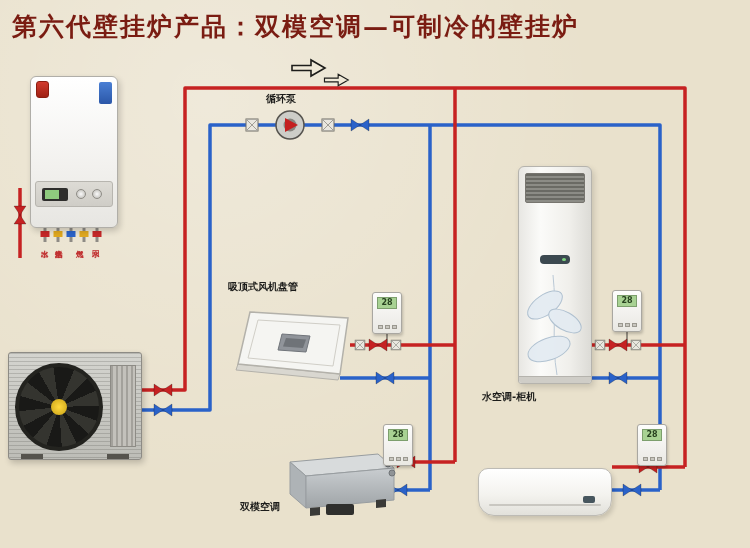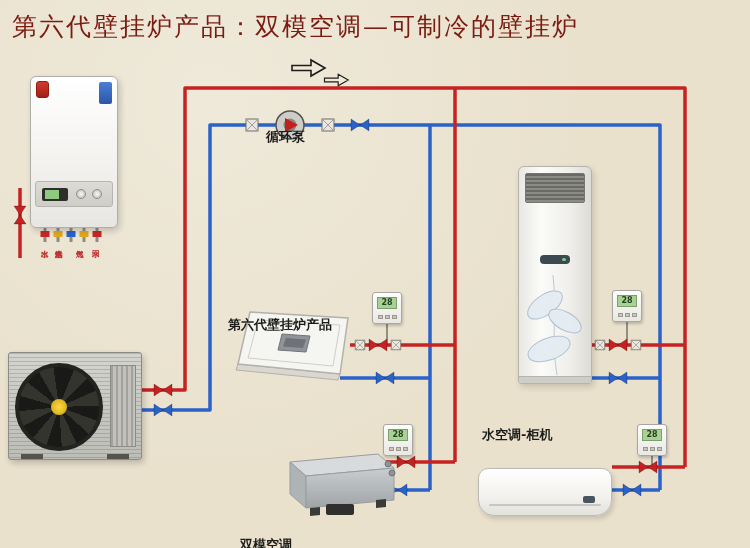--- a/index.html
+++ b/index.html
@@ -11,35 +11,35 @@
   }
   .stage {
     position:relative; width:750px; height:548px;
     background:
       radial-gradient(circle at 28% 18%, rgba(255,255,255,0.28), transparent 55%),
       var(--background,#e9e1cc);
   }
   .title {
     position:absolute; left:12px; top:10px; z-index:4;
     font-family:"DejaVu Serif","Liberation Serif",serif;
-    font-size:25px; font-weight:normal; letter-spacing:2px;
+    font-size:25px; font-weight:bold; letter-spacing:2px;
     color:var(--title,#7a1c12); white-space:nowrap;
   }
   .pipes { position:absolute; left:0; top:0; z-index:1; }
   .p-hot  { stroke:var(--hot_pipe,#c62222); stroke-width:3.5; fill:none; stroke-linejoin:round; }
   .p-cold { stroke:var(--cold_pipe,#2a62c9); stroke-width:3.5; fill:none; stroke-linejoin:round; }
   .wire   { stroke:#5a554e; stroke-width:1.2; fill:none; }
   .v-hot  { color:var(--hot_pipe,#c62222); }
   .v-cold { color:var(--cold_pipe,#2a62c9); }
   .stub   { stroke:#8e8b85; stroke-width:3; }
 
   .comp { position:absolute; z-index:2; }
   .diagram-label {
-    position:absolute; z-index:3; font-size:13px; font-weight:bold;
-    color:#1c1c1a; white-space:nowrap;margin-top:36px;
+    position:absolute; z-index:3; font-size:10px; font-weight:bold;
+    color:#1c1c1a; white-space:nowrap;
   }
 
   
   .boiler {
     left:30px; top:76px; width:88px; height:152px;
     background:linear-gradient(180deg,#ffffff,#f2f1ee 60%,#e7e6e2);
     border:1px solid #b0aea8; border-radius:6px;
     box-shadow:2px 3px 6px rgba(0,0,0,0.18);
   }
   .b-badge { position:absolute; left:5px; top:4px; width:13px; height:17px;
@@ -103,21 +103,21 @@
     background:linear-gradient(180deg,#ffffff,#f4f3ef 55%,#e2e1db);
     border:1px solid #bdbbb5; border-radius:10px 10px 16px 16px;
     box-shadow:2px 3px 5px rgba(0,0,0,0.15);
   }
   .split-slot { position:absolute; left:10px; right:10px; bottom:9px; height:2px;
     background:#c9c7c1; border-radius:2px; }
   .split-display { position:absolute; right:16px; bottom:12px; width:12px; height:7px;
     background:#47565e; border-radius:2px; }
 
   
-  .tstat { position:absolute; z-index:3; width:30px; height:32px;
+  .tstat { position:absolute; z-index:3; width:30px; height:42px;
     background:linear-gradient(#fdfdfc,#e9e8e3);
     border:1px solid #a9a7a1; border-radius:3px;
     box-shadow:1px 2px 3px rgba(0,0,0,0.2); }
   .t-screen { position:absolute; left:4px; top:4px; right:4px; height:12px;
     background:var(--thermostat_screen,#a8d293); border:1px solid #7d9f6d;
     font-size:8px; line-height:10px; text-align:center; color:#27411f; font-weight:bold; }
   .t-btns { position:absolute; left:5px; bottom:4px; display:flex; gap:2px; }
   .t-btns span { width:5px; height:4px; background:#c9c7c0; border:1px solid #9a988f; display:block; }
 
   .appl-svg { position:absolute; z-index:2; }
@@ -317,17 +317,17 @@
   <div class="tstat" style="left:637px; top:424px">
     <div class="t-screen">28</div>
     <div class="t-btns">
         <span></span>
         <span></span>
         <span></span>
       </div>
   </div>
 
   <div class="diagram-label" style="left:266px; top:92px">循环泵</div>
-  <div class="diagram-label" style="left:228px; top:280px">第六代壁挂炉产品</div>
+  <div class="diagram-label" style="left:228px; top:280px">吸顶式风机盘管</div>
   <div class="diagram-label" style="left:482px; top:390px">水空调-柜机</div>
   <div class="diagram-label" style="left:240px; top:500px">双模空调</div>
 
 </div>
 
 </body></html>

